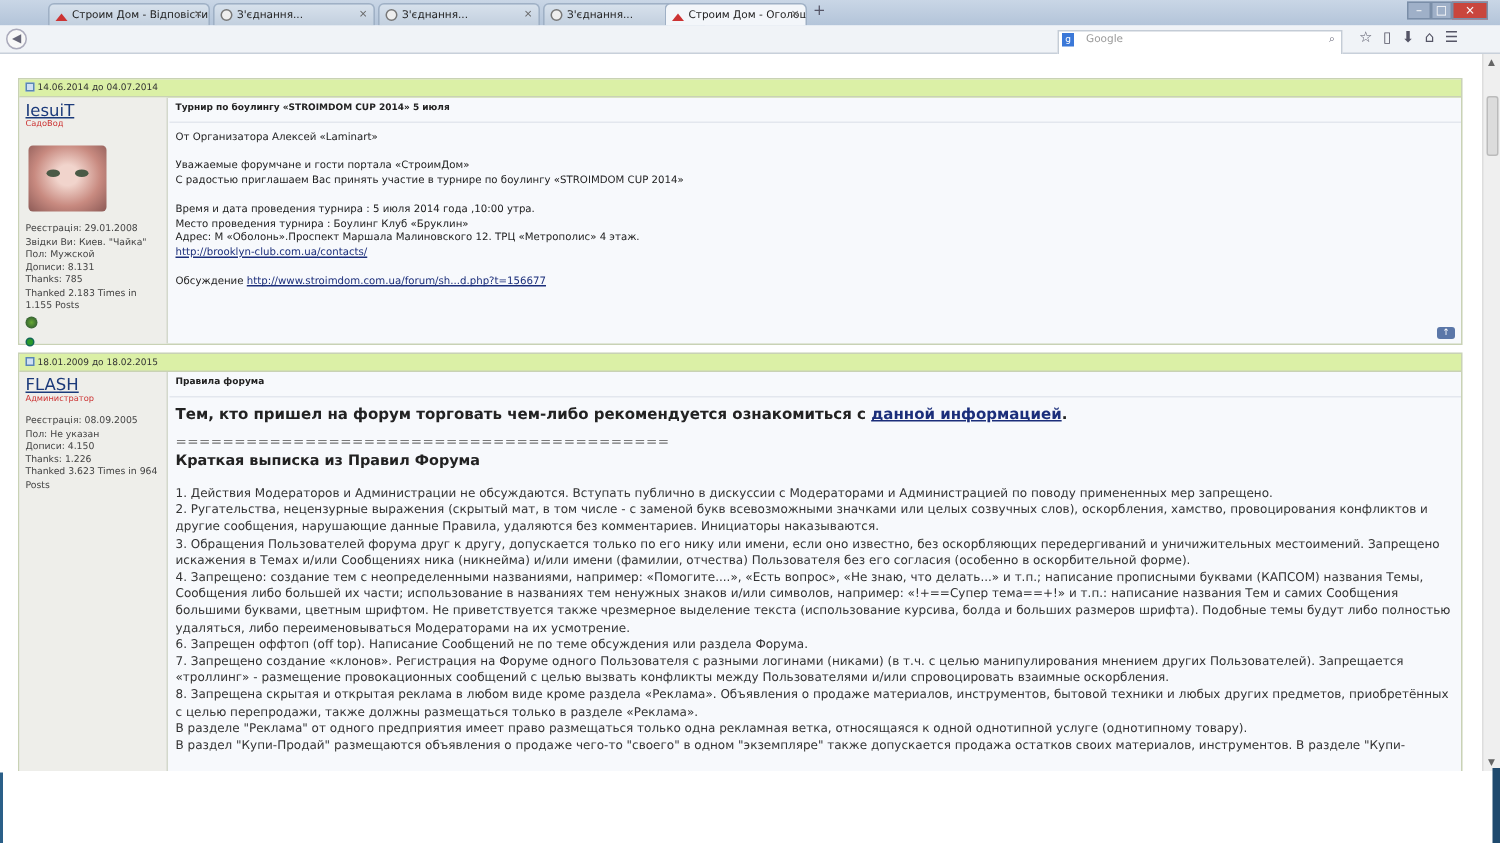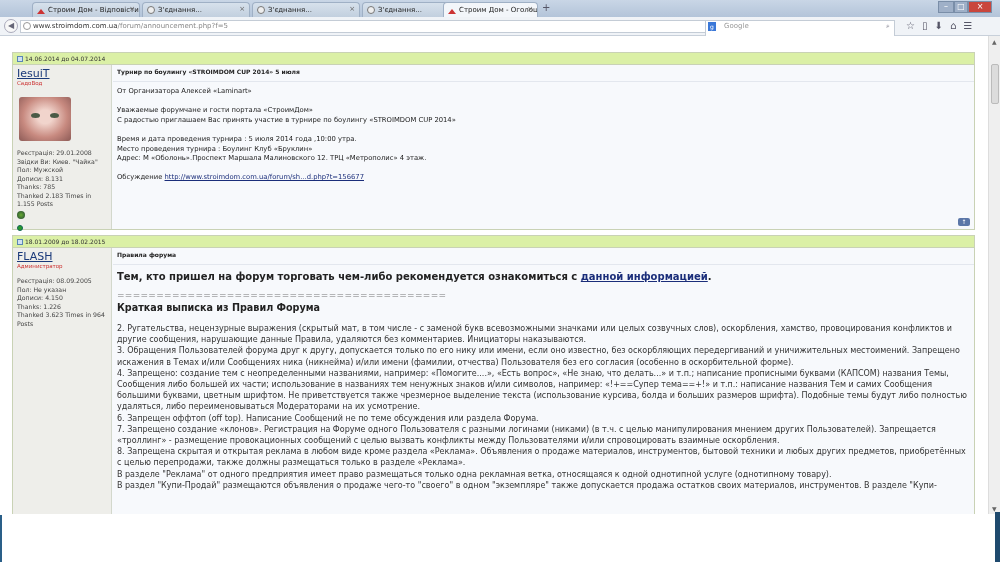--- a/index.html
+++ b/index.html
@@ -84,25 +84,20 @@
   <div id="newtab">+</div>
   <div id="winbtns">
     <div style="width:16px;background:#9fb0c8">–</div>
     <div style="width:14px;background:#9fb0c8">□</div>
     <div style="width:24px;background:#c9463d">×</div>
   </div>
 </div>
 
 <div id="navbar">
   <div id="back">◀</div>
-  <div id="urlbox">
-    <span id="globe"></span>
-    <b>www.stroimdom.com.ua</b><span>/forum/announcement.php?f=5</span>
-    <span id="reload">▾ ↻</span>
-  </div>
   <div id="searchbox">
     <span id="gicon">g</span>
     <span>Google</span>
     <span style="position:absolute;right:4px;top:0;color:#667">⌕</span>
   </div>
   <div id="navicons">
     <span>☆</span>
     <span>▯</span>
     <span>⬇</span>
     <span>⌂</span>
@@ -132,20 +127,21 @@
     <div class="body">
       <div class="title">Турнир по боулингу «STROIMDOM CUP 2014» 5 июля</div>
       <div>От Организатора Алексей «Laminart»</div>
       <div class="gap"></div>
       <div>Уважаемые форумчане и гости портала «СтроимДом»</div>
       <div>С радостью приглашаем Вас принять участие в турнире по боулингу «STROIMDOM CUP 2014»</div>
       <div class="gap"></div>
       <div>Время и дата проведения турнира : 5 июля 2014 года ,10:00 утра.</div>
       <div>Место проведения турнира : Боулинг Клуб «Бруклин»</div>
       <div>Адрес: М «Оболонь».Проспект Маршала Малиновского 12. ТРЦ «Метрополис» 4 этаж.</div>
+      <div><a>http://brooklyn-club.com.ua/contacts/</a></div>
       <div class="gap"></div>
       <div><span>Обсуждение </span><a>http://www.stroimdom.com.ua/forum/sh...d.php?t=156677</a></div>
       <div class="topbtn">↑</div>
     </div>
   </div>
 
   <div class="post" style="top:199px;height:290px">
     <div class="datebar">
       <span class="docic"></span><span>18.01.2009 до 18.02.2015</span>
     </div>
@@ -158,20 +154,21 @@
       <div>Дописи: 4.150</div>
       <div>Thanks: 1.226</div>
       <div>Thanked 3.623 Times in 964 Posts</div>
     </div>
     <div class="body">
       <div class="title">Правила форума</div>
       <div class="bigline"><span>Тем, кто пришел на форум торговать чем-либо рекомендуется ознакомиться с </span><a>данной информацией</a><span>.</span></div>
       <div class="sepline">==========================================</div>
       <div class="h2">Краткая выписка из Правил Форума</div>
       <div class="rules">
+        <div>1. Действия Модераторов и Администрации не обсуждаются. Вступать публично в дискуссии с Модераторами и Администрацией по поводу примененных мер запрещено.</div>
         <div>2. Ругательства, нецензурные выражения (скрытый мат, в том числе - с заменой букв всевозможными значками или целых созвучных слов), оскорбления, хамство, провоцирования конфликтов и другие сообщения, нарушающие данные Правила, удаляются без комментариев. Инициаторы наказываются.</div>
         <div>3. Обращения Пользователей форума друг к другу, допускается только по его нику или имени, если оно известно, без оскорбляющих передергиваний и уничижительных местоимений. Запрещено искажения в Темах и/или Сообщениях ника (никнейма) и/или имени (фамилии, отчества) Пользователя без его согласия (особенно в оскорбительной форме).</div>
         <div>4. Запрещено: создание тем с неопределенными названиями, например: «Помогите....», «Есть вопрос», «Не знаю, что делать...» и т.п.; написание прописными буквами (КАПСОМ) названия Темы, Сообщения либо большей их части; использование в названиях тем ненужных знаков и/или символов, например: «!+==Супер тема==+!» и т.п.: написание названия Тем и самих Сообщения большими буквами, цветным шрифтом. Не приветствуется также чрезмерное выделение текста (использование курсива, болда и больших размеров шрифта). Подобные темы будут либо полностью удаляться, либо переименовываться Модераторами на их усмотрение.</div>
         <div>6. Запрещен оффтоп (off top). Написание Сообщений не по теме обсуждения или раздела Форума.</div>
         <div>7. Запрещено создание «клонов». Регистрация на Форуме одного Пользователя с разными логинами (никами) (в т.ч. с целью манипулирования мнением других Пользователей). Запрещается «троллинг» - размещение провокационных сообщений с целью вызвать конфликты между Пользователями и/или спровоцировать взаимные оскорбления.</div>
         <div>8. Запрещена скрытая и открытая реклама в любом виде кроме раздела «Реклама». Объявления о продаже материалов, инструментов, бытовой техники и любых других предметов, приобретённых с целью перепродажи, также должны размещаться только в разделе «Реклама».</div>
         <div>В разделе "Реклама" от одного предприятия имеет право размещаться только одна рекламная ветка, относящаяся к одной однотипной услуге (однотипному товару).</div>
         <div>В раздел "Купи-Продай" размещаются объявления о продаже чего-то "своего" в одном "экземпляре" также допускается продажа остатков своих материалов, инструментов. В разделе "Купи-</div>
       </div>
     </div>

